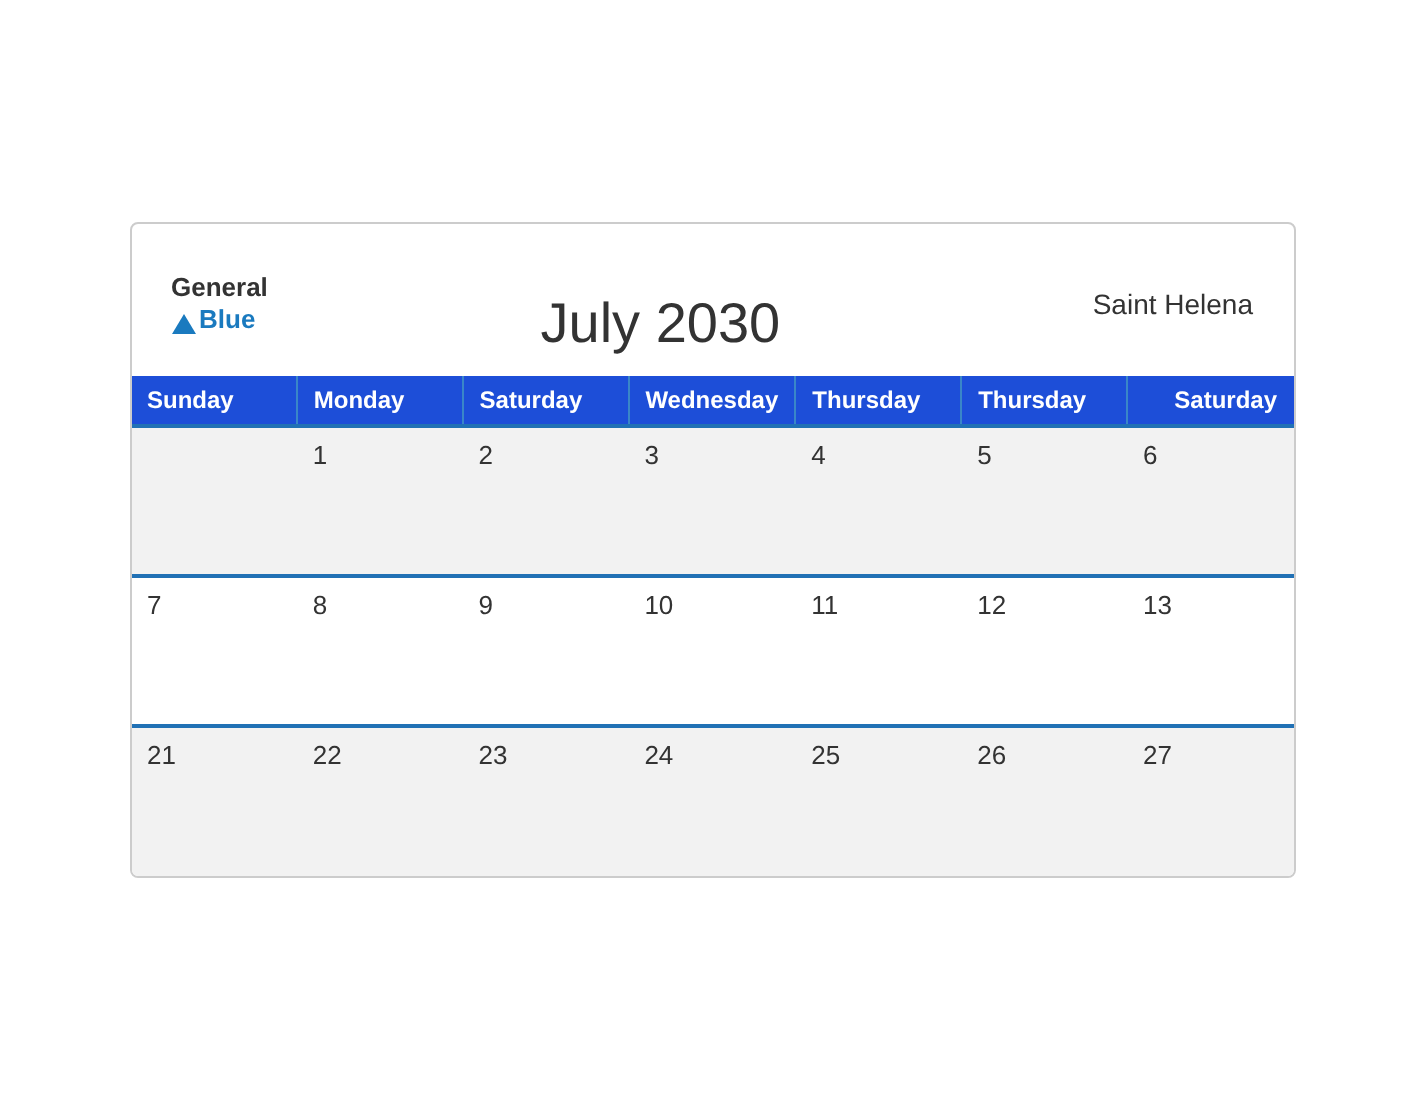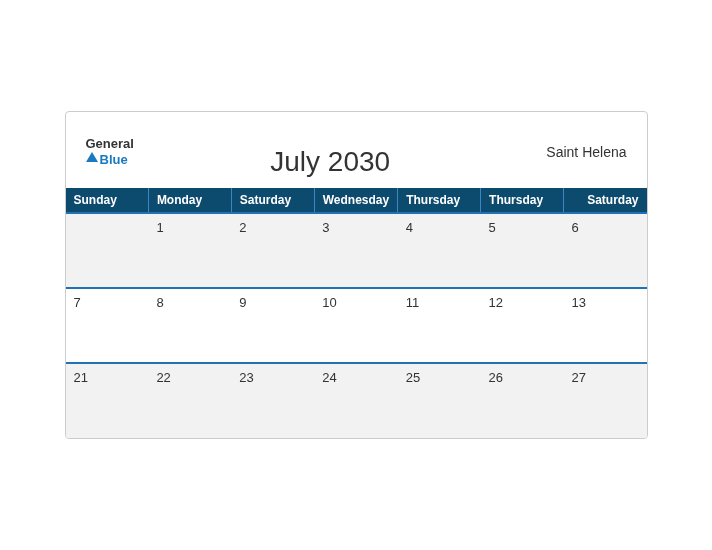--- a/index.html
+++ b/index.html
@@ -34,21 +34,21 @@
       font-size: 13px;
       font-weight: bold;
       color: #333;
       line-height: 1.1;
     }
     .logo-blue {
       font-size: 13px;
       font-weight: bold;
       color: #1a7abf;
       display: flex;
-      align-items: flex-start;
+      align-items: flex-end;
       gap: 2px;
     }
     .logo-triangle {
       width: 0;
       height: 0;
       border-left: 6px solid transparent;
       border-right: 6px solid transparent;
       border-bottom: 10px solid #1a7abf;
       display: inline-block;
     }
@@ -64,21 +64,21 @@
       font-size: 14px;
       color: #333;
       text-align: right;
       min-width: 100px;
     }
     .calendar-grid {
       width: 100%;
       border-collapse: collapse;
     }
     .calendar-grid thead tr th {
-      background: #0c4a6e;
+      background: #1d4ed8;
       color: #fff;
       font-size: 12px;
       font-weight: bold;
       padding: 5px 8px;
       text-align: left;
       border-right: 1px solid #3a86c8;
     }
     .calendar-grid thead tr th:last-child {
       border-right: none;
       text-align: right;

